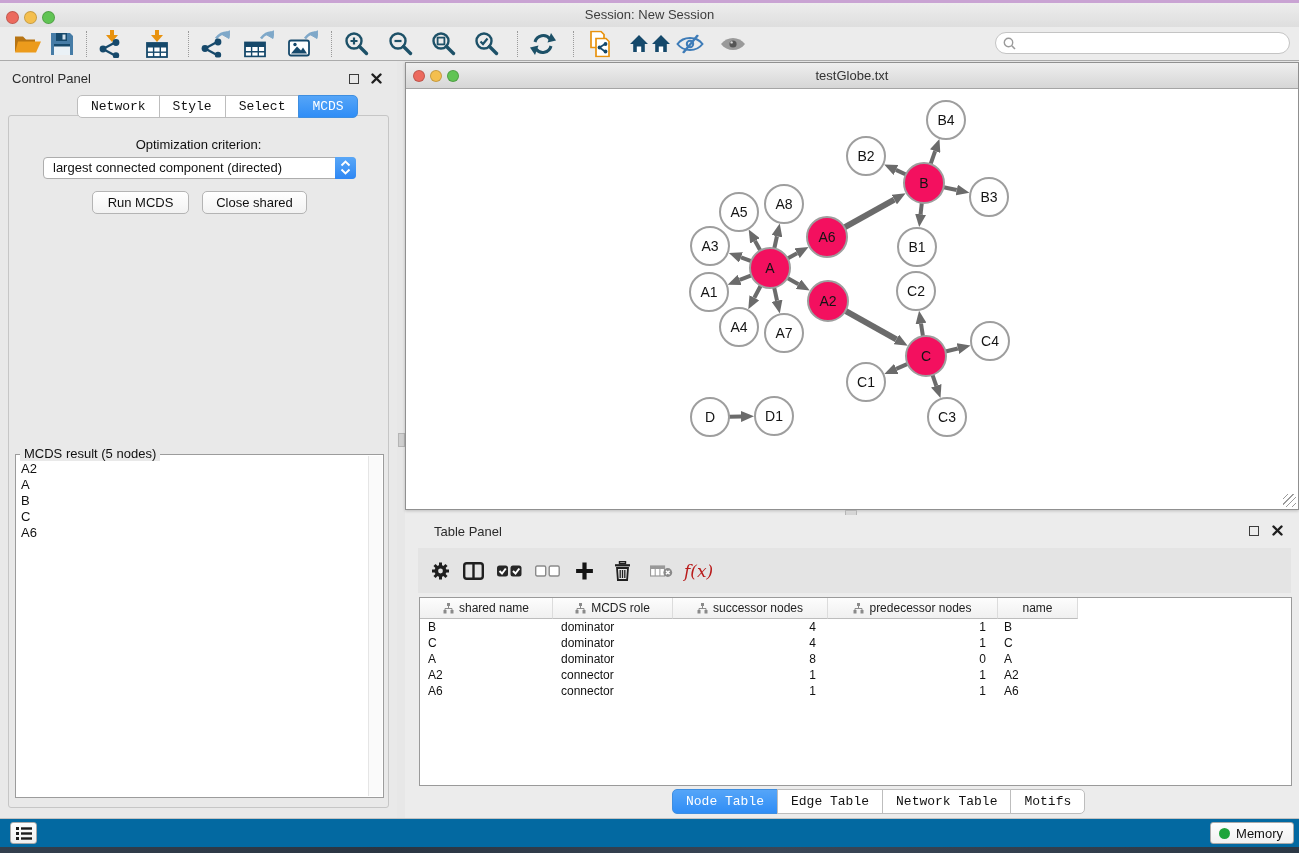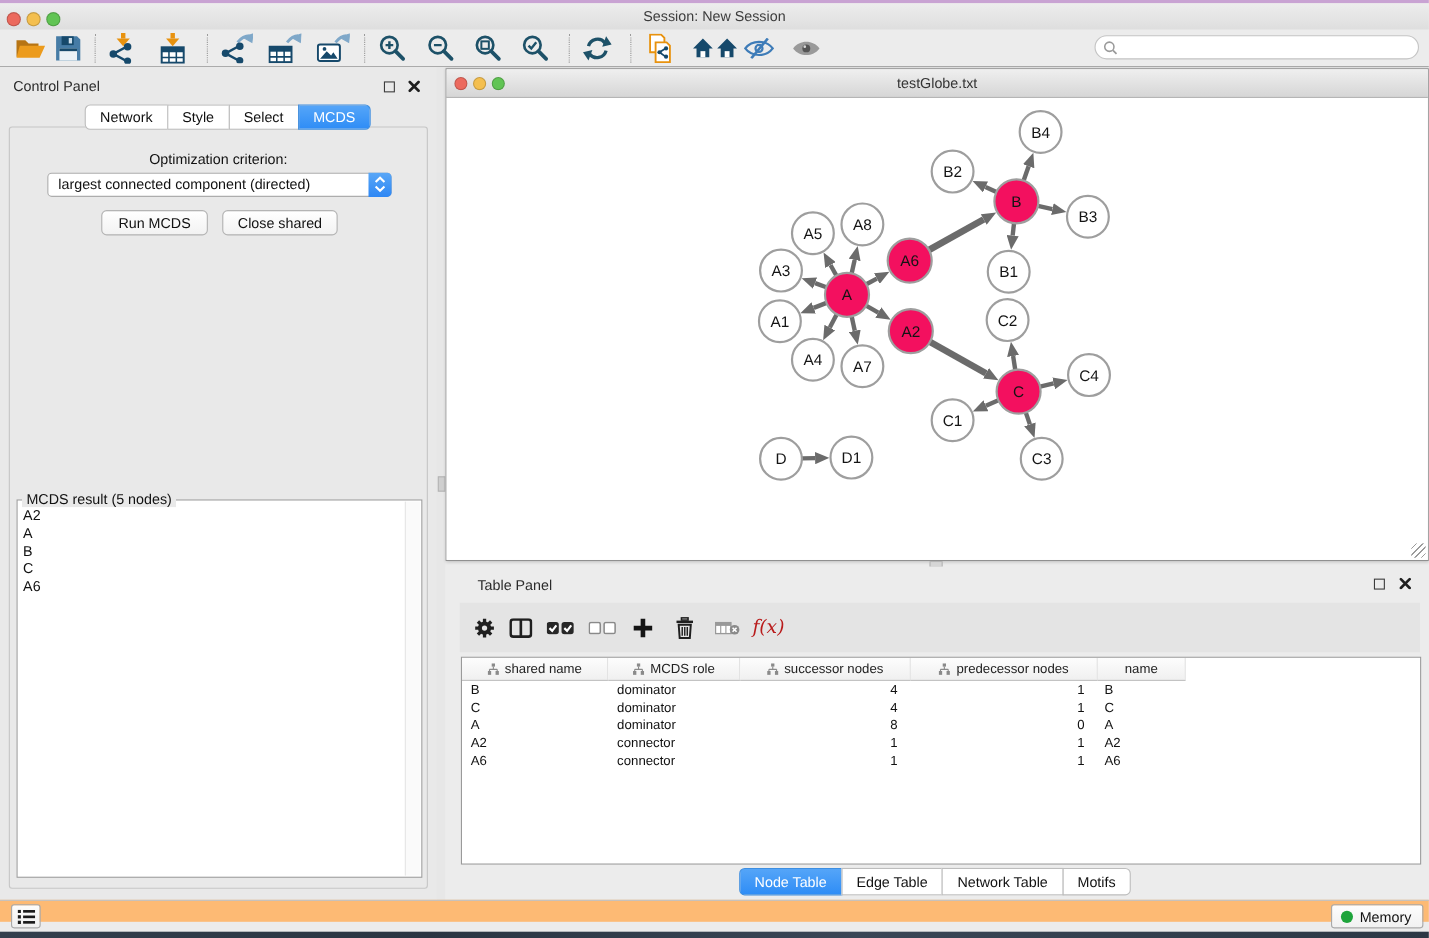--- a/index.html
+++ b/index.html
@@ -30,21 +30,21 @@
   #search-wrap input{position:absolute;left:24px;top:1px;width:260px;height:18px;border:none;outline:none;
     font-size:12px;background:transparent;}
 
   
   #control-panel{position:absolute;left:0;top:61px;width:397px;height:757px;background:#E9E9E9;}
   .panel-title{position:absolute;left:12px;top:10px;font-size:13px;color:#2b2b2b;}
   .float-btn{position:absolute;top:13px;width:10px;height:10px;border:1.5px solid #3c3c3c;box-sizing:border-box;background:transparent;}
   .close-btn{position:absolute;top:12px;line-height:0;}
   #cp-container{position:absolute;left:8px;right:8px;top:54px;bottom:10px;
     border:1px solid #C6C6C6;border-radius:3px;}
-  .seg-tabs{display:flex;}
+  .seg-tabs{display:flex;font-family:Liberation Mono, monospace;}
   #cp-tabs{position:absolute;left:77px;top:34px;z-index:2;}
   .seg{background:#fff;border:1px solid #BDBDBD;margin-left:-1px;padding:0 13px;height:21px;
     line-height:21px;font-size:13px;color:#111;white-space:nowrap;}
   .seg:first-child{border-radius:5px 0 0 5px;margin-left:0;}
   .seg:last-child{border-radius:0 5px 5px 0;}
   .seg.active{background:linear-gradient(#55A5F8,#2F8DF6);border-color:#3E8EE0;color:#fff;}
   #opt-label{position:absolute;left:0;width:100%;top:76px;text-align:center;font-size:13px;color:#111;}
   #opt-select{position:absolute;left:43px;top:96px;width:313px;height:22px;background:#fff;
     border:1px solid #ADADAD;border-radius:4px;box-sizing:border-box;font-size:13px;color:#111;}
   #opt-select .sel-text{position:absolute;left:9px;top:0;line-height:20px;text-align:center;}
@@ -93,21 +93,21 @@
     background:linear-gradient(#FDFDFD,#F0F0F0);font-size:12px;color:#222;box-sizing:border-box;}
   .th.filler{background:#fff;border:none;}
   .td{height:16px;line-height:16px;font-size:12px;color:#111;padding:0 8px;box-sizing:border-box;
     white-space:nowrap;overflow:hidden;}
   .td.num{text-align:right;padding-right:12px;}
   .td.c4{padding-left:6px;}
   #tp-tabs{position:absolute;left:267px;top:274px;}
   #tp-tabs .seg{height:23px;line-height:23px;}
 
   
-  #statusbar{position:absolute;left:0;top:818px;width:100%;height:20px;background:#fdba74;
+  #statusbar{position:absolute;left:0;top:818px;width:100%;height:29px;background:#0369a1;
     border-top:1px solid #C2C2C2;box-sizing:border-box;}
   #list-btn{position:absolute;left:10px;top:3px;width:27px;height:22px;
     background:linear-gradient(#FDFDFD,#EFEFEF);border:1px solid #A9A9A9;border-radius:3px;
     box-sizing:border-box;display:flex;align-items:center;justify-content:center;}
   #memory-btn{position:absolute;right:5px;top:3px;height:22px;padding:0 10px 0 8px;
     background:linear-gradient(#FDFDFD,#F1F1F1);border:1px solid #A9A9A9;border-radius:3px;
     box-sizing:border-box;display:flex;align-items:center;gap:6px;font-size:13px;color:#111;}
   #memory-dot{width:11px;height:11px;border-radius:50%;background:#1EA43B;}
 </style>
 </head>

